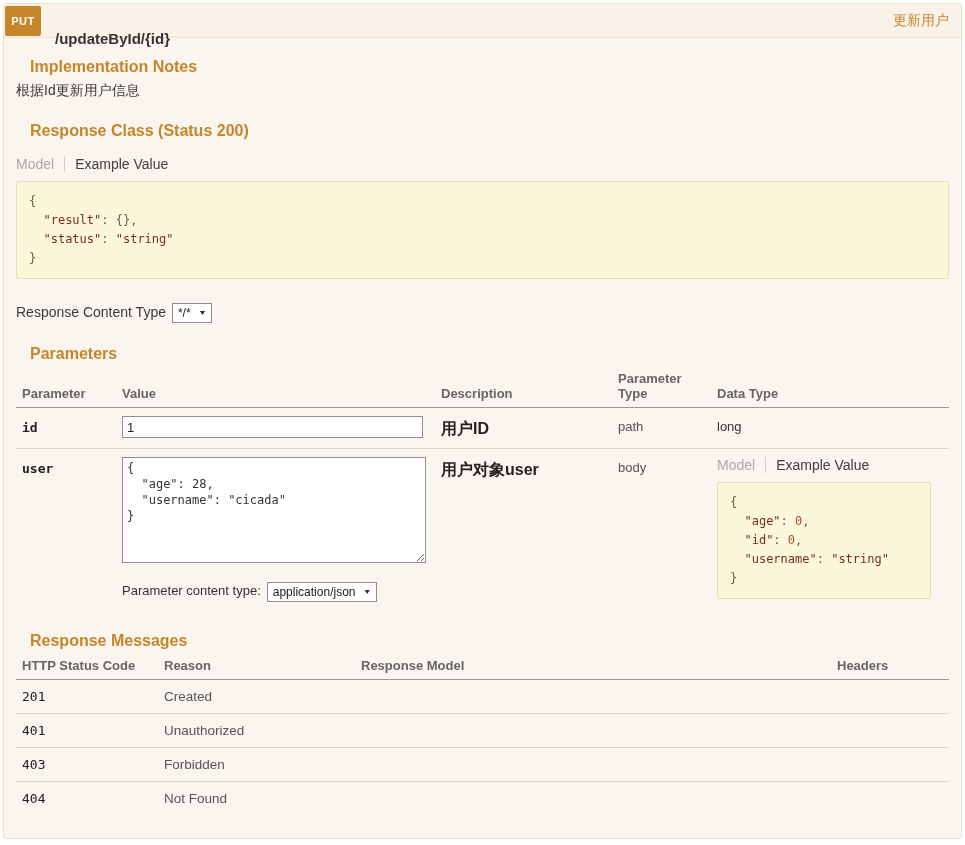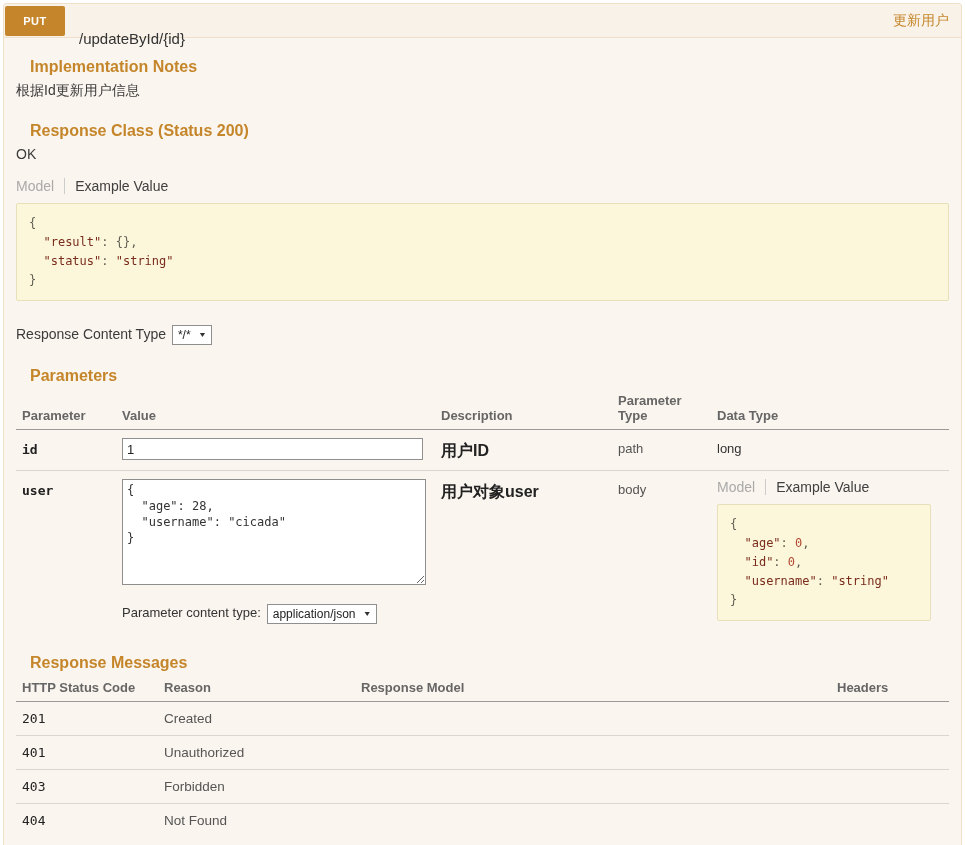--- a/index.html
+++ b/index.html
@@ -13,26 +13,26 @@
     margin: 3px; border: 1px solid #f0e0ca; border-radius: 3px;
     background: #faf5ee; min-height: 836px;
   }
   
   .op-header {
     display: flex; align-items: center; height: 34px;
     background: #f9f2e9; border-bottom: 1px solid #f0e0ca;
     border-radius: 2px 2px 0 0; padding-right: 12px;
   }
   .method {
-    display: block; width: 60px; height: 30px; line-height: 30px; margin: 2px 0 2px 1px;
+    display: block; width: 36px; height: 30px; line-height: 30px; margin: 2px 0 2px 1px;
     background: #c5862b; color: #fff; font-size: 11px; font-weight: bold;
     text-align: center; border-radius: 2px; text-transform: uppercase; letter-spacing: .5px;
   }
   .path {
-    margin-left: 14px; font-size: 15px; font-weight: 400; color: #333;
+    margin-left: 14px; font-size: 15px; font-weight: 700; color: #333;
     text-decoration: none; cursor: pointer; margin-top: 36px;
   }
   .spacer { flex: 1; }
   .op-link { font-size: 14px; color: #c5862b; text-decoration: none; cursor: pointer; }
   
   .op-body { padding: 10px 12px 16px; }
   h4 { color: #c5862b; font-size: 16px; font-weight: 600; margin: 22px 14px 6px; }
   h4.first { margin-top: 10px; }
   .notes, .ok { font-size: 14px; color: #3b3b3b; margin: 0 0 4px; }
   .ok { margin-bottom: 14px; }
@@ -112,21 +112,20 @@
     <span class="spacer"></span>
     <a class="op-link">更新用户</a>
   </div>
 
   <div class="op-body">
 
     <h4 class="first">Implementation Notes</h4>
     <p class="notes">根据Id更新用户信息</p>
 
     <h4>Response Class (Status 200)</h4>
-    <p class="ok">OK</p>
 
     <div class="tabs">
       <span class="tab inactive">Model</span>
       <span class="tab active">Example Value</span>
     </div>
     <pre class="code-box">{
   <span class="j-key">"result"</span>: {},
   <span class="j-key">"status"</span>: <span class="j-str">"string"</span>
 }</pre>
 

